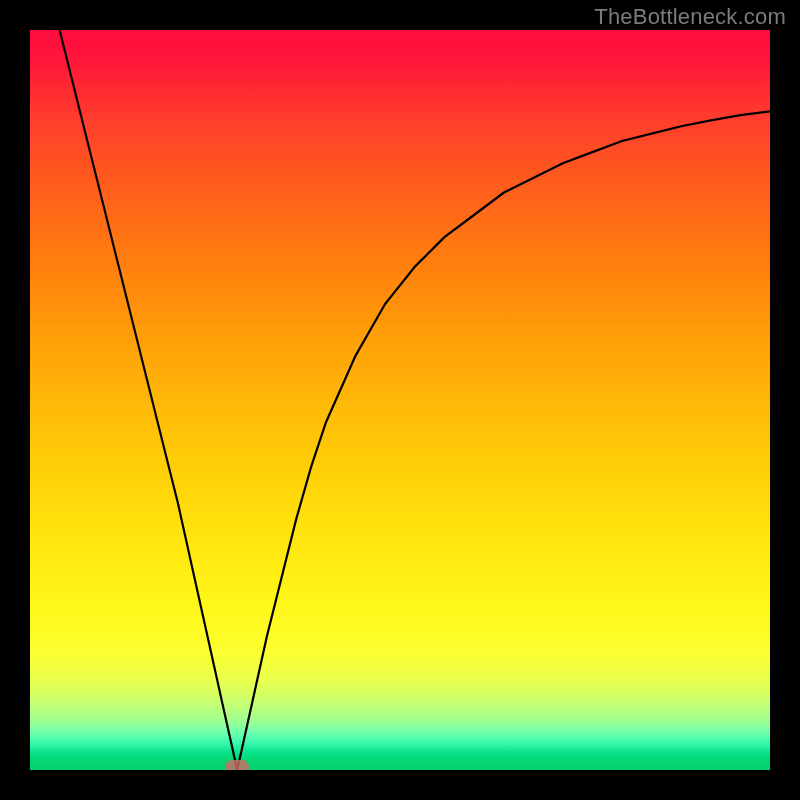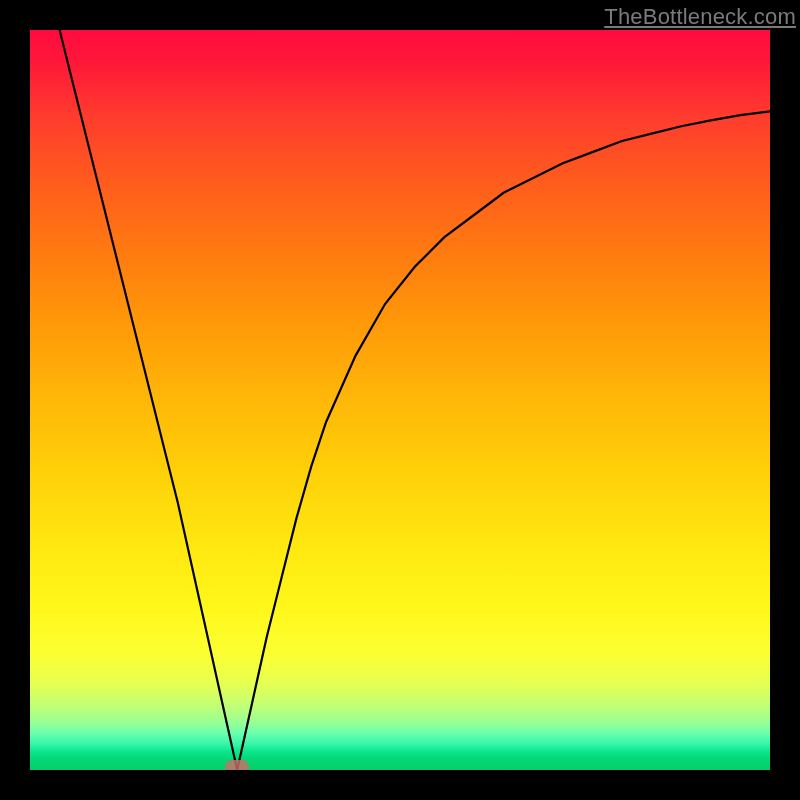--- a/index.html
+++ b/index.html
@@ -73,26 +73,25 @@
     position: absolute;
     width: 24px;
     height: 14px;
     border-radius: 8px;
     background: #cc6e66;
     opacity: 0.82;
   }
   .watermark {
     position: absolute;
     top: 4px;
-    right: 4px;
+    right: 14px;
     color: #7b7b7b;
     font-size: 22px;
     font-weight: 500;
     letter-spacing: 0.2px;
-    text-decoration: underline;
   }
 </style>
 </head>
 <body>
 
 <div class="frame">
 
   <div class="plot-area">
     <div class="gradient"></div>
 

